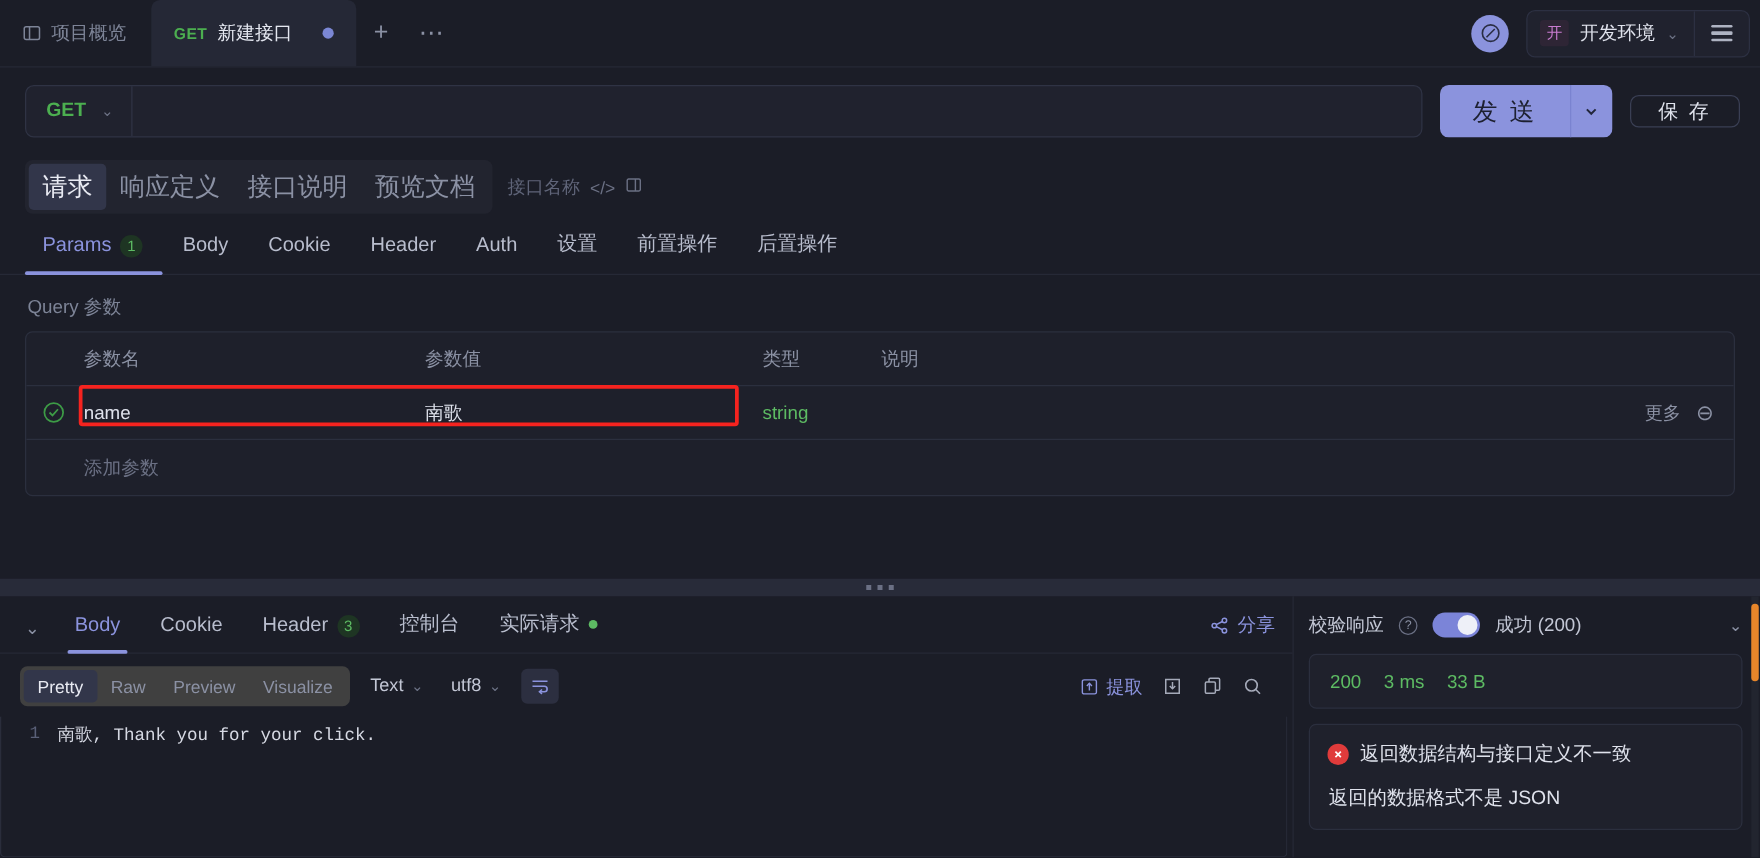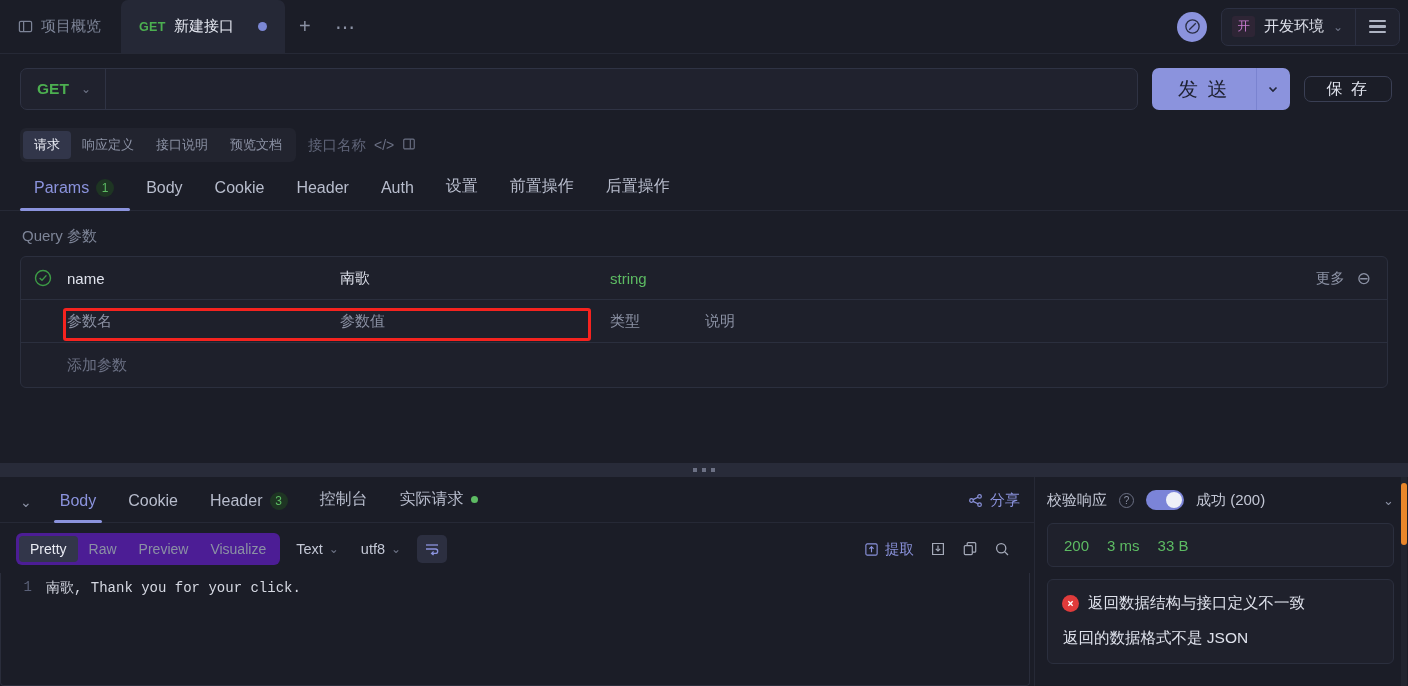--- a/index.html
+++ b/index.html
@@ -95,21 +95,21 @@
   .save-btn {
     height: 26px; padding: 0 22px; display: flex; align-items: center;
     border: 1px solid #3a3f54; border-radius: 7px; color: #e0e3ed; font-size: 16px;
     cursor: pointer; letter-spacing: 2px;
   }
 
   
   .docrow { display: flex; align-items: center; gap: 4px; padding: 6px 20px 2px 20px; }
   .docgroup { display: flex; background: #22242f; border-radius: 6px; padding: 3px; }
   .docgroup .d {
-    padding: 5px 11px; font-size: 13px; color: #8b91a4; border-radius: 4px; cursor: pointer;
+    padding: 5px 11px; font-size: 20px; color: #8b91a4; border-radius: 4px; cursor: pointer;
   }
   .docgroup .d.active { background: #32364a; color: #e9ebf3; }
   .docmeta { display: flex; align-items: center; gap: 8px; padding-left: 8px; color: #5f6478; font-size: 14.5px; }
   .code-icon { font-size: 14px; color: #6b7084; cursor: pointer; }
 
   
   .maintabs {
     display: flex; align-items: flex-end; gap: 0;
     padding: 12px 20px 0 20px; border-bottom: 1px solid #262936;
   }
@@ -176,21 +176,21 @@
   .rtab.active::after {
     content: ''; position: absolute; left: 10px; right: 10px; bottom: -1px;
     height: 3px; background: #8b93dd; border-radius: 2px;
   }
   .greendot { width: 7px; height: 7px; border-radius: 50%; background: #5dbb63; }
   .share {
     margin-left: auto; display: flex; align-items: center; gap: 7px;
     color: #8b93dd; font-size: 15px; padding-bottom: 12px; cursor: pointer;
   }
   .fmtbar { display: flex; align-items: center; gap: 10px; padding: 10px 14px 8px 16px; }
-  .fmtgroup { display: flex; background: #4c1d95; border-radius: 6px; padding: 3px; }
+  .fmtgroup { display: flex; background: #404040; border-radius: 6px; padding: 3px; }
   .fmtgroup .f { padding: 5px 11px; font-size: 14px; color: #8b91a4; border-radius: 4px; cursor: pointer; }
   .fmtgroup .f.active { background: #32364a; color: #e9ebf3; }
   .selsmall { display: flex; align-items: center; gap: 6px; font-size: 14.5px; color: #c3c7d5; padding: 0 6px; cursor: pointer; }
   .wrapbtn {
     width: 30px; height: 28px; border-radius: 5px; background: #2c2f40;
     display: flex; align-items: center; justify-content: center; cursor: pointer;
   }
   .fmt-right { margin-left: auto; display: flex; align-items: center; gap: 16px; padding-right: 10px; }
   .extract { display: flex; align-items: center; gap: 6px; color: #8b93dd; font-size: 14.5px; cursor: pointer; }
   .icobtn { color: #a5aab9; cursor: pointer; display: flex; align-items: center; }
@@ -337,43 +337,43 @@
   <div class="mtab">Header</div>
   <div class="mtab">Auth</div>
   <div class="mtab">设置</div>
   <div class="mtab">前置操作</div>
   <div class="mtab">后置操作</div>
 </div>
 
 <div class="qlabel">Query 参数</div>
 
 <div class="ptable">
+  <div class="prow head">
+    <div class="pcheck"></div>
+    <div class="pname">参数名</div>
+    <div class="pval">参数值</div>
+    <div class="ptype">类型</div>
+    <div class="pdesc">说明</div>
+  </div>
+
   <div class="prow">
     <div class="pcheck">
       <svg class="check-circle" viewBox="0 0 18 18" fill="none" stroke="#3d9b46" stroke-width="1.4">
         <circle cx="9" cy="9" r="7.5"></circle>
         <polyline points="5.6,9 8,11.3 12.4,6.4"></polyline>
       </svg>
     </div>
     <div class="pname">name</div>
     <div class="pval">南歌</div>
     <div class="ptype">string</div>
     <div class="pdesc"></div>
     <div class="pmore">
       <span>更多</span>
       <span class="minus">⊖</span>
     </div>
-  </div>
-
-  <div class="prow head">
-    <div class="pcheck"></div>
-    <div class="pname">参数名</div>
-    <div class="pval">参数值</div>
-    <div class="ptype">类型</div>
-    <div class="pdesc">说明</div>
   </div>
 
   <div class="addrow">添加参数</div>
 </div>
 
 <div class="redbox" style="left:63px; top:308px; width:528px; height:33px;"></div>
 
 <div class="splitter">
   <span class="dots">
       <i></i>

